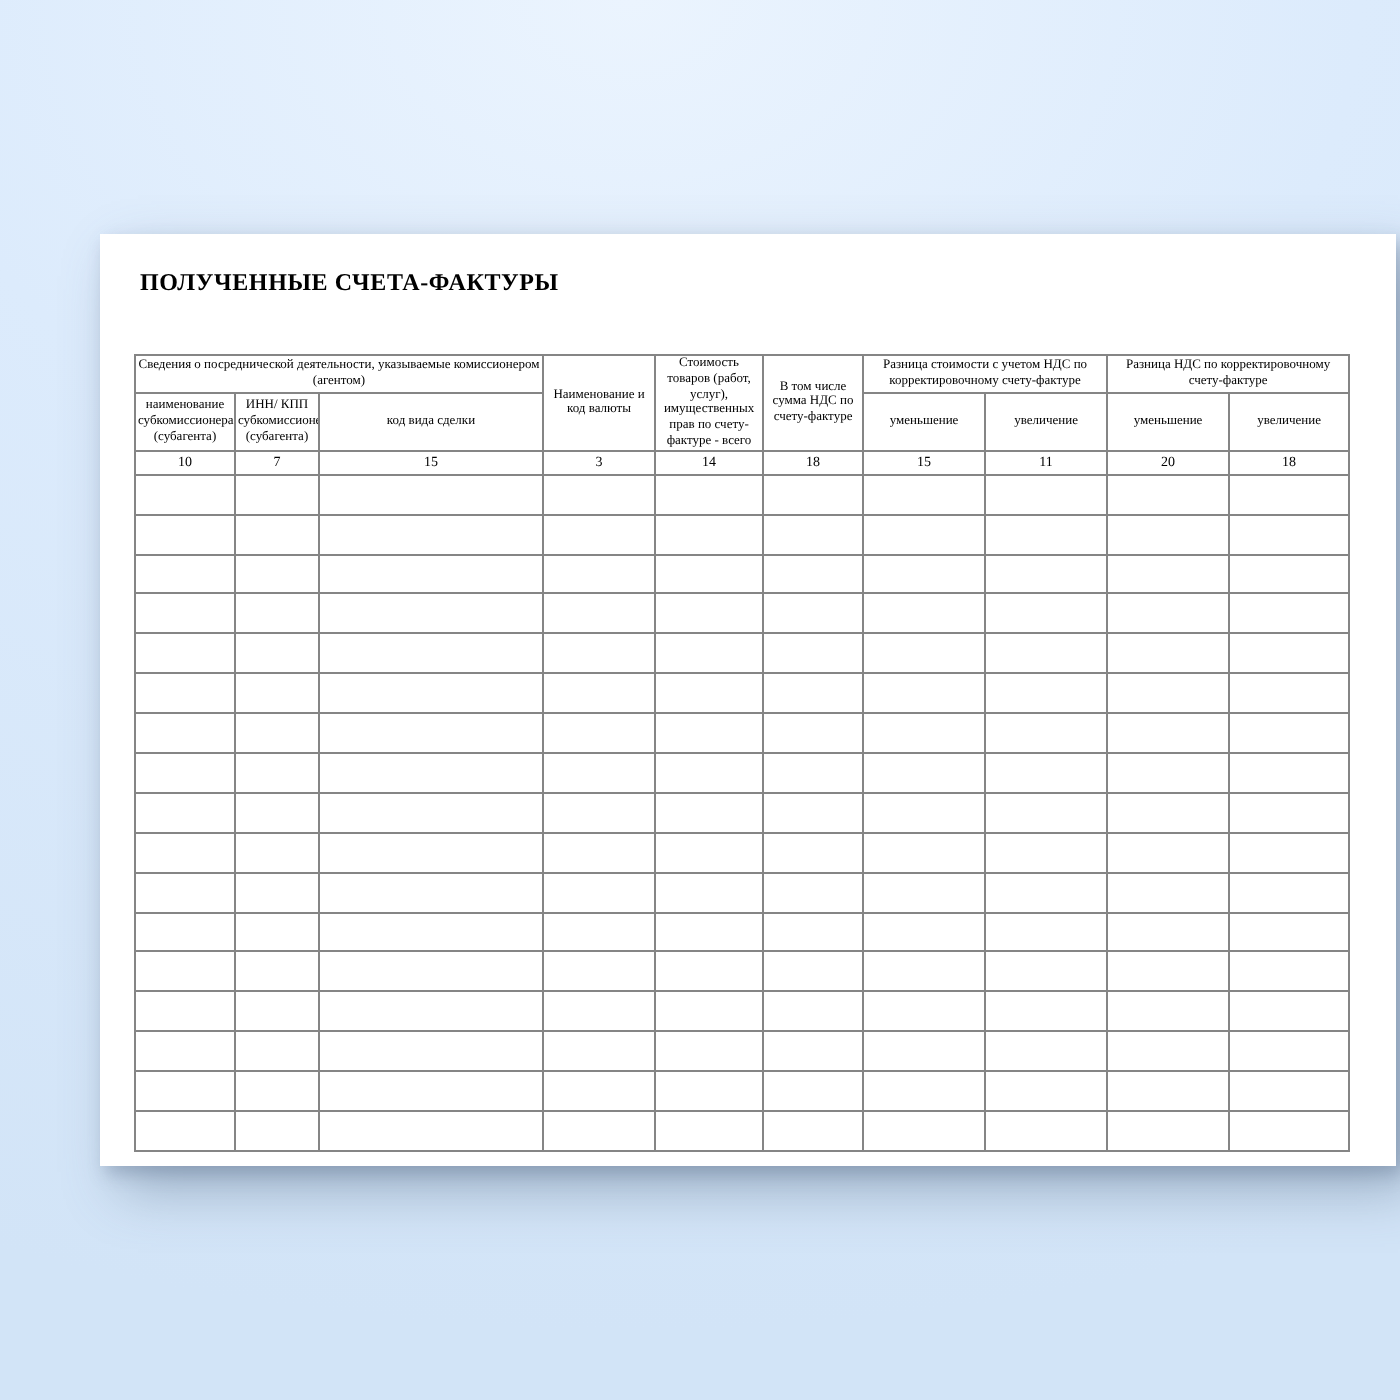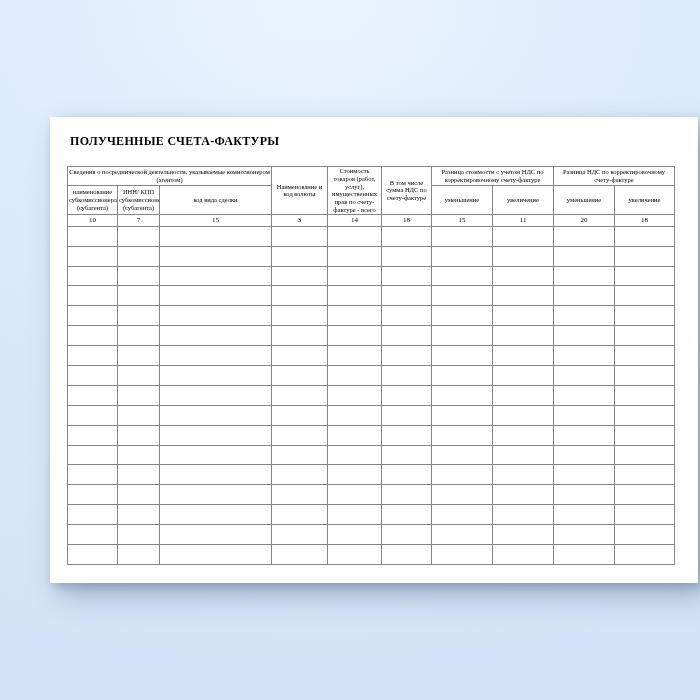--- a/index.html
+++ b/index.html
@@ -37,21 +37,21 @@
     font-family: "Liberation Serif", serif;
     font-size: 12px;
     font-weight: bold;
     letter-spacing: 0.3px;
     color: #000;
     white-space: nowrap;
   }
   table.grid {
     position: absolute;
     left: 17px;
-    top: 49px;
+    top: 60px;
     border-collapse: collapse;
     table-layout: fixed;
     width: 608px;
     border: 1.5px solid #5e5e5e;
   }
   table.grid th,
   table.grid td {
     border: 1px solid #858585;
     font-family: "Liberation Serif", serif;
     font-weight: normal;

